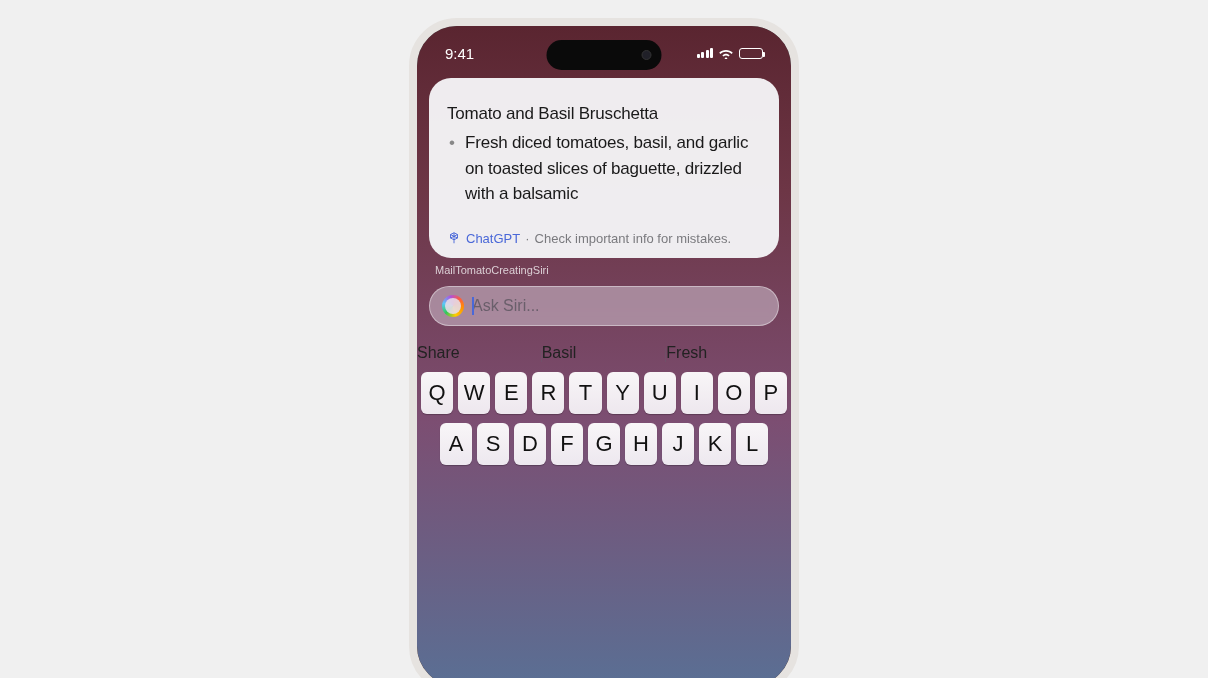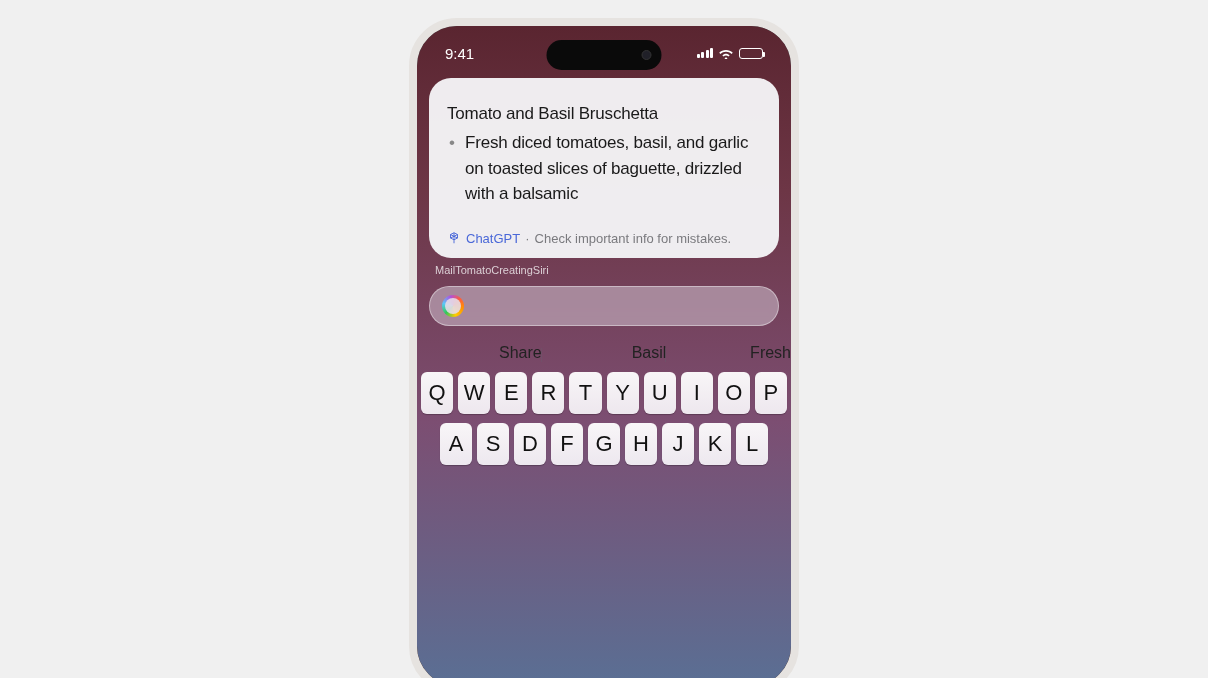--- a/index.html
+++ b/index.html
@@ -95,21 +95,21 @@
   gap: 8px;
   backdrop-filter: blur(4px);
 }
 .siri-bar .siri-orb { width:22px; height:22px; border-radius:50%; background: conic-gradient(from 45deg, #ff5e3a, #ff9500, #ffcc00, #34c759, #5ac8fa, #af52de, #ff5e3a); padding:3px; }
 .siri-bar .siri-orb div { width:100%; height:100%; border-radius:50%; background: rgba(230,220,230,0.9); }
 .siri-bar .placeholder { color: #6a5f6b; font-size:16px; }
 .siri-bar .cursor { width:1.5px; height:18px; background:#4a68d8; position:absolute; margin-left: 0px; }
 .siri-bar .input-wrap { position:relative; flex:1; }
 
 .suggestions { display:flex; justify-content: space-around; color:#222; font-size:16px; padding: 12px 0 10px; margin-top: 6px; }
-.suggestions div { flex:1; text-align:right; position:relative; }
+.suggestions div { flex:1; text-align:left; position:relative; }
 .suggestions div:not(:last-child)::after { content:''; position:absolute; right:0; top:4px; height:14px; width:1px; background: rgba(100,100,110,0.3); }
 
 .keyboard { padding: 0 4px; }
 .krow { display:flex; gap:5px; margin-bottom:9px; justify-content:center; }
 .key {
   flex:1;
   height: 42px;
   background: linear-gradient(180deg, rgba(255,255,255,0.95), rgba(250,248,252,0.9));
   border-radius: 6px;
   box-shadow: 0 1px 1px rgba(0,0,0,0.25);
@@ -165,20 +165,24 @@
       <span>Mail</span>
       <span>Tomato</span>
       <span>Creating</span>
       <span>Siri</span>
     </div>
 
     <div class="siri-bar">
       <div class="siri-orb">
           <div></div>
         </div>
+      <div class="input-wrap">
+        <span class="cursor"></span>
+        <span class="placeholder">Ask Siri...</span>
+      </div>
     </div>
 
     <div class="suggestions">
       <div>Share</div>
       <div>Basil</div>
       <div>Fresh</div>
     </div>
 
     <div class="keyboard">
       <div class="krow">

